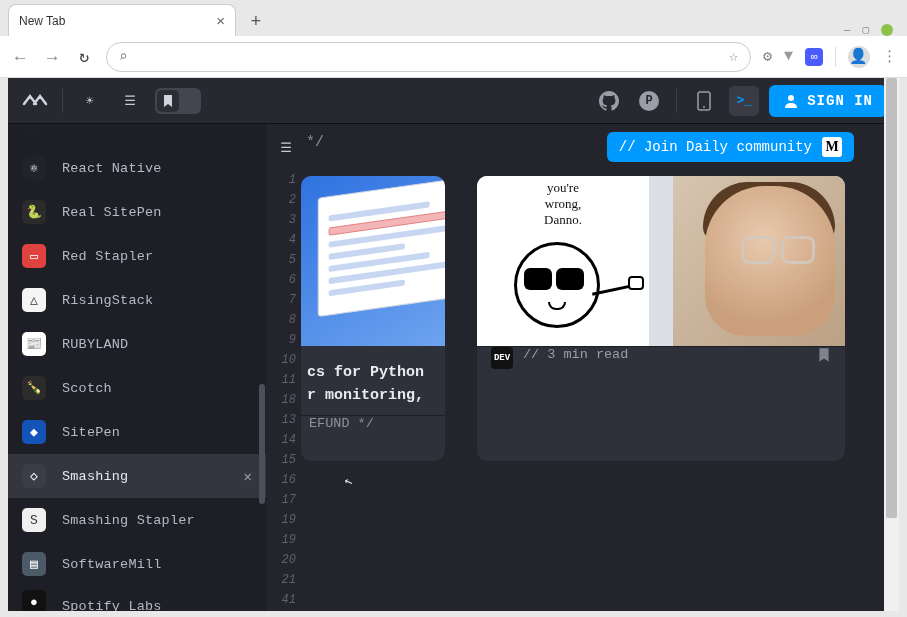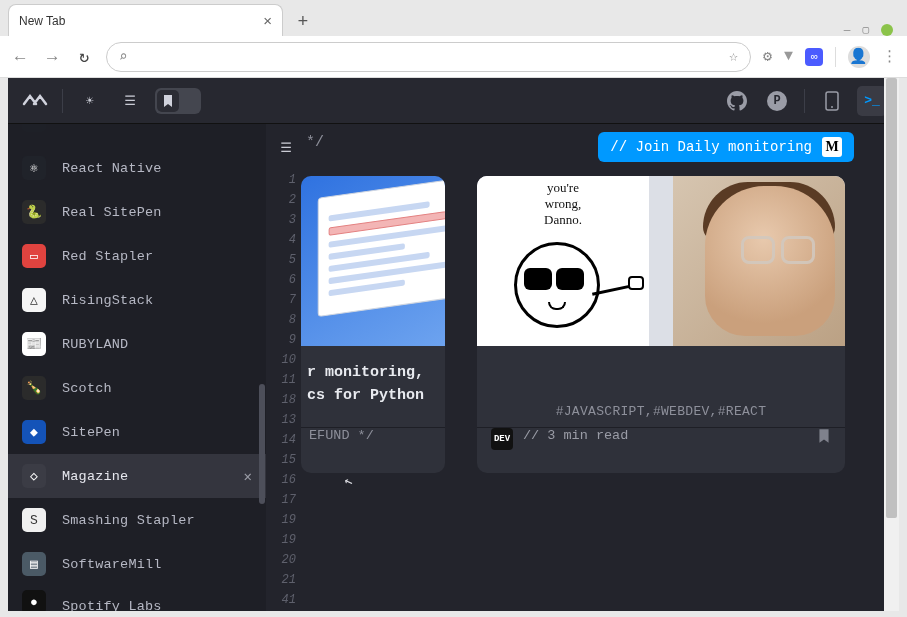--- a/index.html
+++ b/index.html
@@ -13,21 +13,21 @@
   font-size: 13px;
 }
 
 
 .browser-chrome { background: #e8e8e8; }
 .tab-strip { display: flex; align-items: flex-end; height: 36px; padding: 4px 8px 0 8px; }
 .tab {
   background: #fff;
   border-radius: 8px 8px 0 0;
   height: 32px;
-  width: 275px;
+  width: 228px;
   display: flex;
   align-items: center;
   padding: 0 10px;
   font-family: Arial, sans-serif;
   font-size: 12px;
   color: #333;
   justify-content: space-between;
   border: 1px solid #ccc;
   border-bottom: none;
 }
@@ -390,20 +390,27 @@
     <div class="hdr-sep"></div>
     <div class="hdr-icon">
       <svg width="14" height="20" viewBox="0 0 14 20">
           <rect x="1" y="1" width="12" height="18" rx="2" fill="none" stroke="#9a9ca6" stroke-width="1.5"></rect>
           <circle cx="7" cy="16" r="1" fill="#9a9ca6"></circle>
         </svg>
     </div>
     <div class="hdr-icon" style="background:#3a3b44;border-radius:5px">
       <span style="color:#0099ff;font-size:13px;font-weight:bold">&gt;_</span>
     </div>
+    <div class="sign-in-btn">
+      <svg width="16" height="16" viewBox="0 0 16 16">
+          <circle cx="8" cy="5" r="3" fill="#fff"></circle>
+          <path d="M2 15 Q2 10 8 10 Q14 10 14 15 Z" fill="#fff"></path>
+        </svg>
+      <span>SIGN IN</span>
+    </div>
   </div>
 
   <div class="app-body">
 
     <div class="sidebar">
       <div class="side-list" id="side-list">
           <div class="side-item cutoff-top">
             <span class="icon" style="background: rgb(32, 35, 42); color: rgb(255, 255, 255);">⚛</span>
             <span class="label">React</span>
           </div>
@@ -430,21 +437,21 @@
           <div class="side-item">
             <span class="icon" style="background: rgb(43, 43, 43); color: rgb(255, 255, 255);">🍾</span>
             <span class="label">Scotch</span>
           </div>
           <div class="side-item">
             <span class="icon" style="background: rgb(20, 83, 184); color: rgb(255, 255, 255);">◆</span>
             <span class="label">SitePen</span>
           </div>
           <div class="side-item active">
             <span class="icon" style="background: rgb(59, 60, 69); color: rgb(255, 255, 255);">◇</span>
-            <span class="label">Magazine</span>
+            <span class="label">Smashing</span>
             <span class="close">✕</span>
           </div>
           <div class="side-item">
             <span class="icon" style="background: rgb(240, 240, 240); color: rgb(51, 51, 51);">S</span>
             <span class="label">Smashing Stapler</span>
           </div>
           <div class="side-item">
             <span class="icon" style="background: rgb(75, 90, 102); color: rgb(255, 255, 255);">▤</span>
             <span class="label">SoftwareMill</span>
           </div>
@@ -455,21 +462,21 @@
         </div>
       <div class="side-scroll">
         <div class="side-scroll-thumb"></div>
       </div>
     </div>
 
     <div class="content">
       <div class="ham-content-btn">☰</div>
       <div class="comment-frag">*/</div>
       <div class="community-pill">
-        <span>// Join Daily monitoring</span>
+        <span>// Join Daily community</span>
         <span class="mbox">M</span>
       </div>
 
       <div class="gutter" id="gutter">
           <div>1</div>
           <div>2</div>
           <div>3</div>
           <div>4</div>
           <div>5</div>
           <div>6</div>
@@ -500,22 +507,22 @@
               <div class="ln med"></div>
               <div class="ln red"></div>
               <div class="ln"></div>
               <div class="ln short"></div>
               <div class="ln med"></div>
               <div class="ln"></div>
               <div class="ln short"></div>
             </div>
           </div>
           <div class="card-title">
+            <div>cs for Python</div>
             <div>r monitoring,</div>
-            <div>cs for Python</div>
           </div>
           <div class="cursor-arrow">↖</div>
           <div style="flex:1"></div>
           <div class="card-footer">
             <span>EFUND */</span>
           </div>
         </div>
 
         <div class="card">
           <div class="card-img">
@@ -538,21 +545,20 @@
               <div class="img2-right">
                 <div class="person-hair"></div>
                 <div class="person-head"></div>
                 <div class="person-glasses">
                     <span></span>
                     <span></span>
                   </div>
               </div>
             </div>
           </div>
-          <div class="card-tags">#JAVASCRIPT,#WEBDEV,#REACT</div>
           <div class="card-footer">
             <span class="dev-badge">DEV</span>
             <span>// 3 min read</span>
             <span class="bm">
               <svg width="14" height="16" viewBox="0 0 12 14">
                   <path d="M2 1 H10 V13 L6 10 L2 13 Z" fill="#7f818c"></path>
                 </svg>
             </span>
           </div>
         </div>

